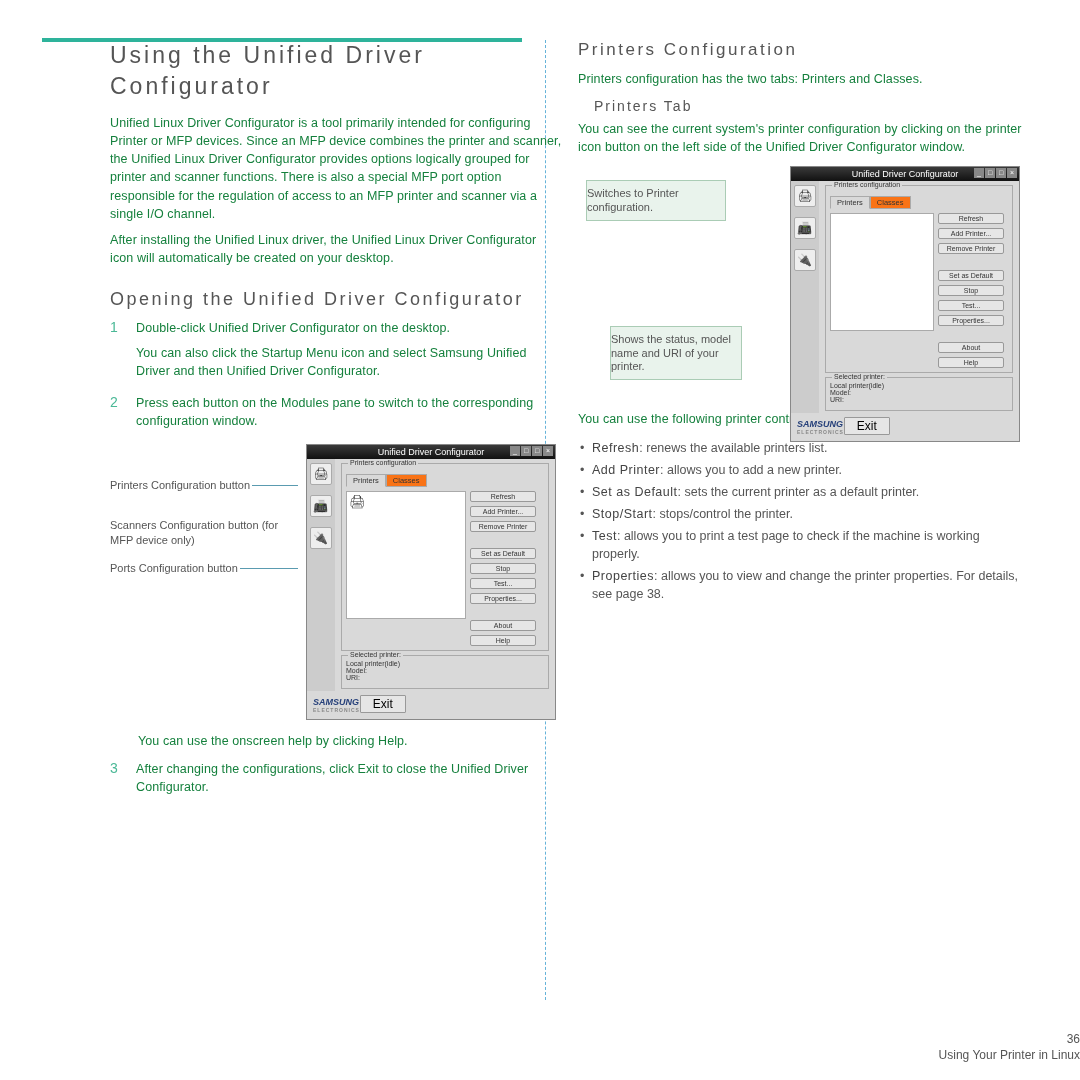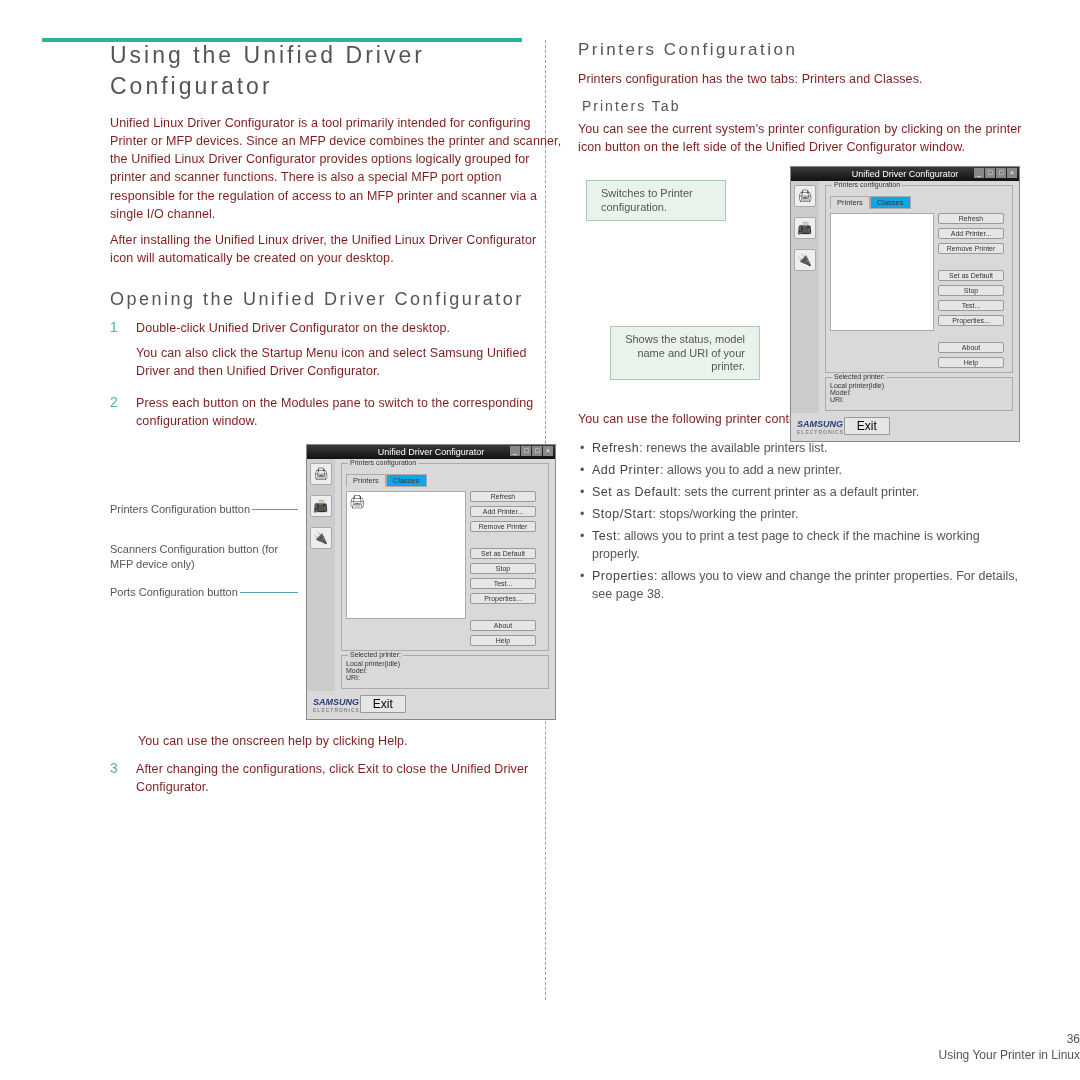--- a/index.html
+++ b/index.html
@@ -6,23 +6,23 @@
   body { font-family: Arial, Helvetica, sans-serif; width: 1080px; height: 1080px; background: #fff; position: relative; color: #333; }
   .page { padding: 40px 50px 30px 50px; display: flex; gap: 16px; }
   .col { flex: 1; min-width: 0; }
   .col-left { padding-left: 60px; position: relative; }
   .divider { position: absolute; left: 545px; top: 40px; bottom: 80px; width: 0; border-left: 1px dashed #66b3d9; }
   .accent-bar { position: absolute; left: 42px; top: 38px; width: 480px; height: 4px; background: #2eb39b; }
 
   h1 { font-size: 23px; color: #555; letter-spacing: 3px; font-weight: 500; margin-bottom: 12px; line-height: 1.35; }
   h2.sub { font-size: 18px; color: #555; letter-spacing: 2.5px; font-weight: 500; margin: 20px 0 8px 0; line-height: 1.35; }
   h3.sect { font-size: 17px; color: #555; letter-spacing: 2.5px; font-weight: 500; margin-bottom: 10px; }
-  h4.tab { font-size: 14px; color: #555; letter-spacing: 2px; font-weight: 500; margin: 10px 0 6px 4px; }
-
-  p { font-size: 12.5px; line-height: 1.45; color: #7f1d1d; margin-bottom: 10px; letter-spacing: 0.1px; }
+  h4.tab { font-size: 14px; color: #555; letter-spacing: 2px; font-weight: 500; margin: 10px 0 6px 16px; }
+
+  p { font-size: 12.5px; line-height: 1.45; color: #15803d; margin-bottom: 10px; letter-spacing: 0.1px; }
   p.intro { margin-bottom: 8px; }
 
   .step { display: flex; gap: 14px; margin-bottom: 8px; }
   .step-num { color: #4ab896; font-size: 14px; font-weight: 400; min-width: 12px; }
   .step-body { flex: 1; }
   .step-body p { margin-bottom: 6px; }
 
   .screenshot-wrap { display: flex; align-items: flex-start; gap: 6px; margin: 8px 0 12px 0; }
   .labels { font-size: 11px; color: #555; text-align: right; line-height: 1.3; }
   .labels .lbl { margin-bottom: 26px; }
@@ -32,50 +32,50 @@
   .titlebar { background: linear-gradient(#3a3a3a,#111); color: #fff; font-size: 9px; text-align: center; padding: 2px 4px; position: relative; }
   .titlebar .wb { position: absolute; right: 2px; top: 1px; display: flex; gap: 1px; }
   .titlebar .wb span { width: 10px; height: 10px; background: #888; display: inline-block; font-size: 7px; text-align: center; line-height: 10px; }
   .win-body { display: flex; }
   .modpane { width: 28px; background: #ccc; padding: 4px 2px; display: flex; flex-direction: column; gap: 10px; align-items: center; }
   .modicon { width: 22px; height: 22px; background: #eee; border: 1px solid #aaa; border-radius: 2px; display: flex; align-items: center; justify-content: center; font-size: 12px; }
   .main { flex: 1; padding: 4px 6px 2px 6px; }
   .groupbox { border: 1px solid #aaa; padding: 10px 4px 4px 4px; position: relative; min-height: 140px; background: #d9d9d9; }
   .grouplbl { position: absolute; top: -5px; left: 6px; background: #d9d9d9; font-size: 7px; padding: 0 2px; }
   .tabs { display: flex; gap: 0; margin-bottom: 4px; }
-  .tabs .tab-btn { font-size: 7.5px; padding: 1px 6px; border: 1px solid #aaa; background: #0ea5e9; }
+  .tabs .tab-btn { font-size: 7.5px; padding: 1px 6px; border: 1px solid #aaa; background: #f97316; }
   .tabs .tab-btn.active { background: #d9d9d9; border-bottom: 1px solid #d9d9d9; }
   .listbox { background: #fff; border: 1px solid #aaa; height: 128px; width: 120px; display: inline-block; vertical-align: top; }
   .btns { display: inline-flex; flex-direction: column; gap: 4px; vertical-align: top; margin-left: 2px; }
   .btns button { font-size: 7px; padding: 1px 2px; width: 66px; background: #e6e6e6; border: 1px solid #999; border-radius: 2px; color: #333; }
   .btns .gap { height: 8px; }
   .selbox { border: 1px solid #aaa; padding: 4px 4px; font-size: 7px; margin-top: 4px; min-height: 34px; position: relative; }
   .selbox .sbl { position: absolute; top: -5px; left: 6px; background: #d9d9d9; padding: 0 2px; }
   .win-footer { display: flex; justify-content: flex-start; align-items: flex-end; padding: 4px 6px 6px 6px; }
   .brand { font-style: italic; font-size: 9px; color: #26407a; font-weight: bold; }
   .brand small { display: block; font-size: 5px; font-style: normal; color: #888; letter-spacing: 1px; }
   .exitbtn { font-size: 12px; padding: 1px 12px; background: #e6e6e6; border: 1px solid #999; border-radius: 1px; }
 
   .callout-wrap { position: relative; margin: 10px 0 14px 0; height: 230px; }
   .callout-wrap .win { position: absolute; right: 10px; top: 0; width: 230px; }
-  .callout { position: absolute; background: #e9f3ec; border: 1px solid #aaccb5; font-size: 11px; color: #555; padding: 6px 14px; line-height: 1.2; }
+  .callout { position: absolute; background: #e9f3ec; border: 1px solid #aaccb5; font-size: 11px; color: #555; padding: 6px 0; line-height: 1.2; }
   .co1 { left: 8px; top: 14px; width: 140px; }
   .co2 { left: 216px; top: 76px; width: 128px; }
-  .co3 { left: 32px; top: 160px; width: 150px; text-align: right; }
+  .co3 { left: 32px; top: 160px; width: 132px; }
 
   ul.ctrl { list-style: none; padding-left: 2px; }
   ul.ctrl li { font-size: 12.5px; color: #555; line-height: 1.45; margin-bottom: 4px; padding-left: 12px; position: relative; }
   ul.ctrl li::before { content: "•"; position: absolute; left: 0; top: 0; }
   ul.ctrl b { letter-spacing: 0.5px; font-weight: 500; color: #444; }
 
   .footer { position: absolute; bottom: 18px; left: 0; right: 0; text-align: right; font-size: 12px; color: #555; }
   .footer .pn { margin-bottom: 2px; }
 
   .pointer-line { height: 1px; background: #5a9bb0; flex: 1; align-self: center; margin: 0 2px; }
-  .lbl-row { display: flex; align-items: center; white-space: nowrap; margin-top: 24px; }
+  .lbl-row { display: flex; align-items: center; white-space: nowrap; }
 </style>
 </head>
 <body>
 
 <div class="accent-bar"></div>
 <div class="divider"></div>
 
 <div class="page">
 
   <div class="col col-left">
@@ -245,21 +245,21 @@
           <button class="exitbtn">Exit</button>
         </div>
       </div>
     </div>
 
     <p>You can use the following printer control buttons:</p>
     <ul class="ctrl">
       <li><b>Refresh</b><span>: renews the available printers list.</span></li>
       <li><b>Add Printer</b><span>: allows you to add a new printer.</span></li>
       <li><b>Set as Default</b><span>: sets the current printer as a default printer.</span></li>
-      <li><b>Stop/Start</b><span>: stops/working the printer.</span></li>
+      <li><b>Stop/Start</b><span>: stops/control the printer.</span></li>
       <li><b>Test</b><span>: allows you to print a test page to check if the machine is working properly.</span></li>
       <li><b>Properties</b><span>: allows you to view and change the printer properties. For details, see page 38.</span></li>
     </ul>
   </div>
 </div>
 
 <div class="footer">
   <div class="pn">36</div>
   <div>Using Your Printer in Linux</div>
 </div>

